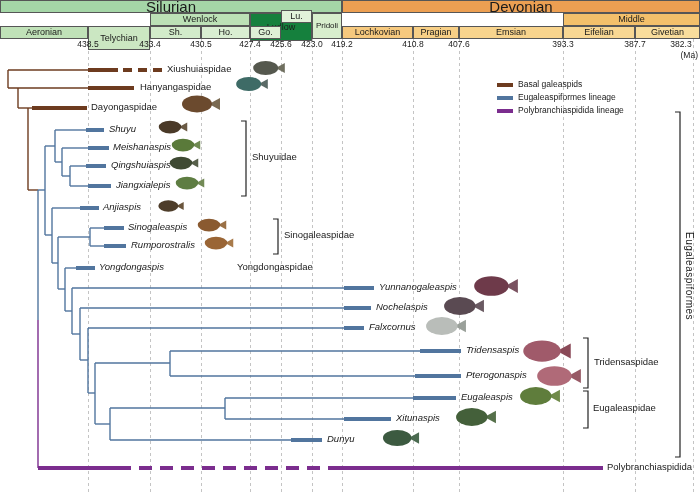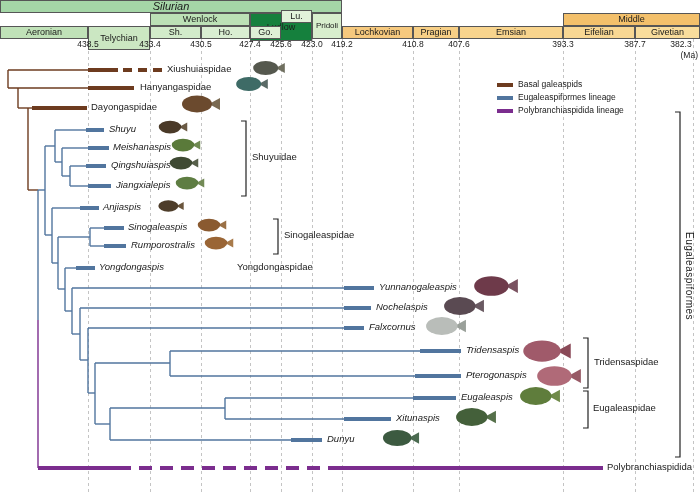--- a/index.html
+++ b/index.html
@@ -1,20 +1,20 @@
 <!DOCTYPE html>
 <html><head>
 <meta charset="utf-8">
 <style>
   html,body{margin:0;padding:0;background:#fff;}
   #stage{position:relative;width:700px;height:497px;background:#fff;overflow:hidden;
          font-family:"Liberation Sans",sans-serif;color:#1a1a1a;}
   .cell{position:absolute;box-sizing:border-box;border:1px solid #565656;
         display:flex;align-items:center;justify-content:center;font-size:9px;line-height:1;}
-  .cell.period{font-size:11px;font-style:italic;}
+  .cell.period{font-size:15px;}
   .cell.small{font-size:8px;}
   .age{position:absolute;top:40px;width:34px;text-align:center;font-size:8.5px;line-height:1;}
   .ma{position:absolute;top:51px;width:34px;text-align:right;font-size:8.5px;line-height:1;}
   .t{position:absolute;font-size:9.5px;line-height:1.1;white-space:nowrap;}
   .it{font-style:italic;}
   .fam{position:absolute;font-size:9.5px;line-height:1.1;white-space:nowrap;}
   .vert{position:absolute;writing-mode:vertical-rl;font-size:10px;letter-spacing:0.5px;}
   #legend{position:absolute;left:497px;top:78px;}
   .lrow{display:flex;align-items:center;height:13px;}
   .lrow svg{margin-right:5px;}
@@ -139,20 +139,23 @@
       <path d="M273,219 H278 V254 H273"></path>
       <path d="M583,338 H588 V388 H583"></path>
       <path d="M583,391 H588 V428 H583"></path>
       <path d="M675,112 H680 V457 H675"></path>
     </g>
   </svg>
 
   <div class="cell period" style="left:0;top:0;width:342px;height:13px;background:#a5d6a7">
       <span>Silurian</span>
     </div>
+  <div class="cell period" style="left:342px;top:0;width:358px;height:13px;background:#ec9f52">
+      <span>Devonian</span>
+    </div>
 
   <div class="cell" style="left:150px;top:13px;width:100px;height:13px;background:#bce1b6">
       <span>Wenlock</span>
     </div>
   <div class="cell" style="left:250px;top:13px;width:62px;height:28px;background:#15803d">
       <span>Ludlow</span>
     </div>
   <div class="cell small" style="left:312px;top:13px;width:30px;height:26px;background:#d8eecd">
       <span>Pridoli</span>
     </div>

